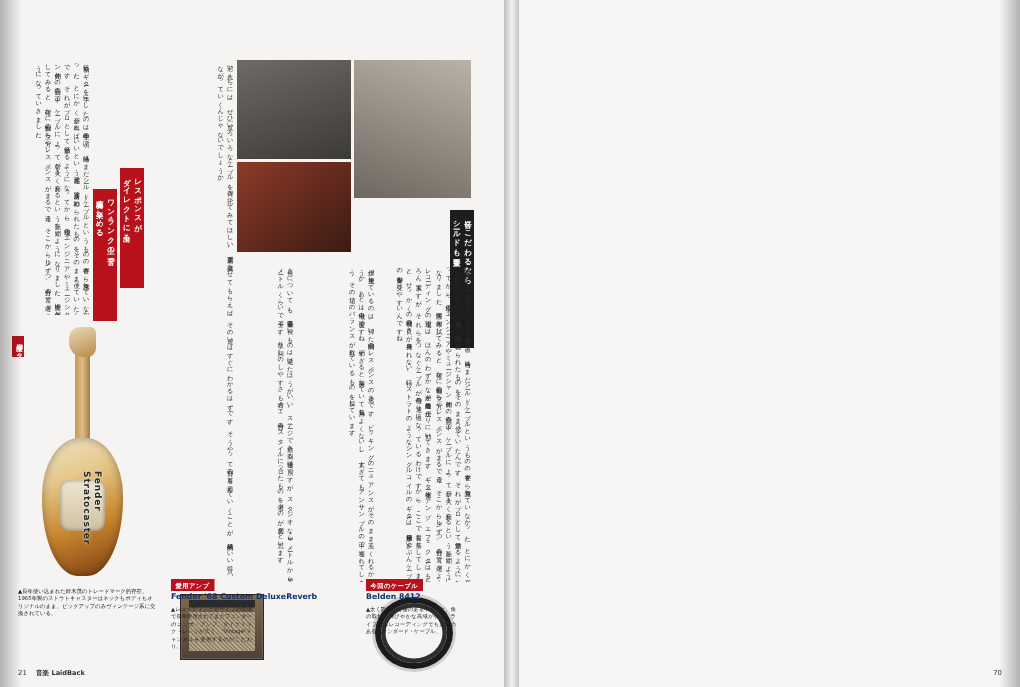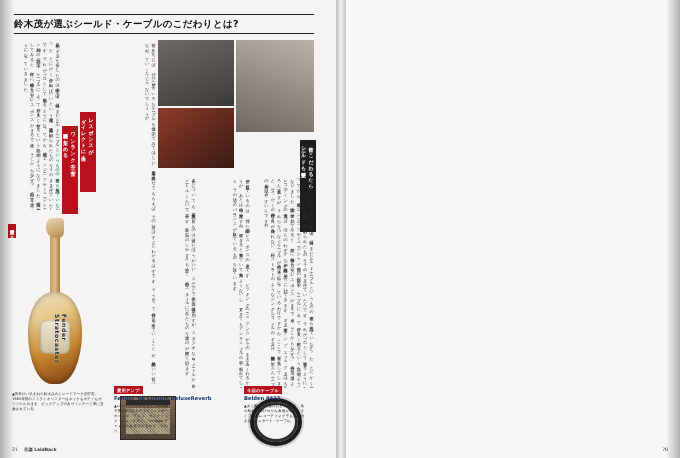--- a/index.html
+++ b/index.html
@@ -121,21 +121,20 @@
   .folio-r{right:12px;}
   .folio-brand{position:absolute;bottom:6px;left:24px;font-size:4.4px;color:#333;font-weight:bold;}
 </style>
 </head>
 <body>
 
 <div class="spread">
 
   <div class="page page-left">
 
-    <div class="l-headline">鈴木茂が選ぶシールド・ケーブルのこだわりとは?</div>
 
     <div class="photo" style="left:158px;top:40px;width:76px;height:66px;
          background:linear-gradient(160deg,#6e6b66,#3c3a37);"></div>
     <div class="photo" style="left:236px;top:40px;width:78px;height:92px;
          background:linear-gradient(200deg,#b8b2a8,#6d675f);"></div>
     <div class="photo" style="left:158px;top:108px;width:76px;height:60px;
          background:linear-gradient(140deg,#8e3a28,#3a1b14);"></div>
 
     <div class="qbox" style="left:300px;top:140px;width:12px;height:86px;white-space:pre-line;">音にこだわるなら
 シールドも重要</div>

